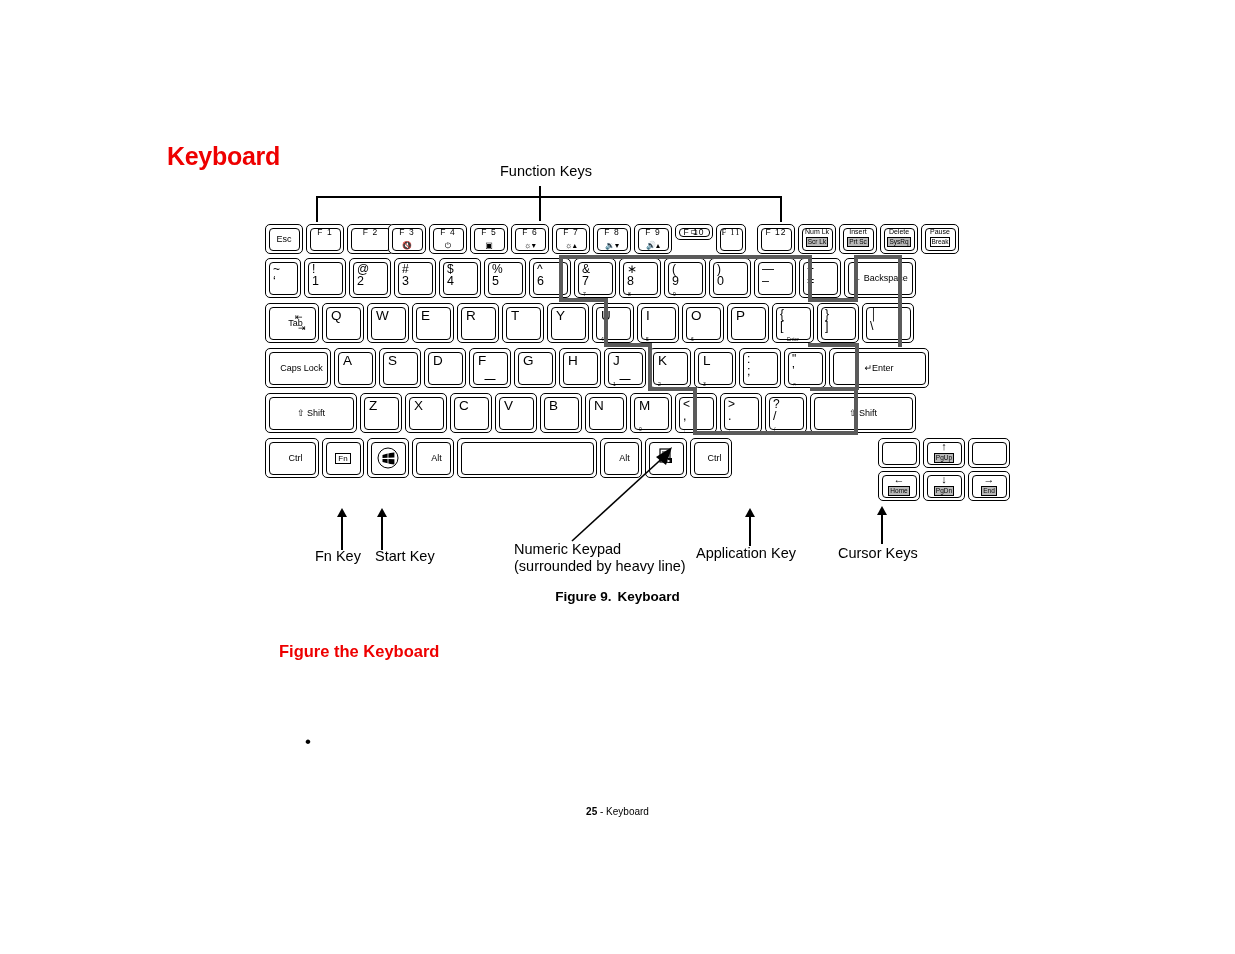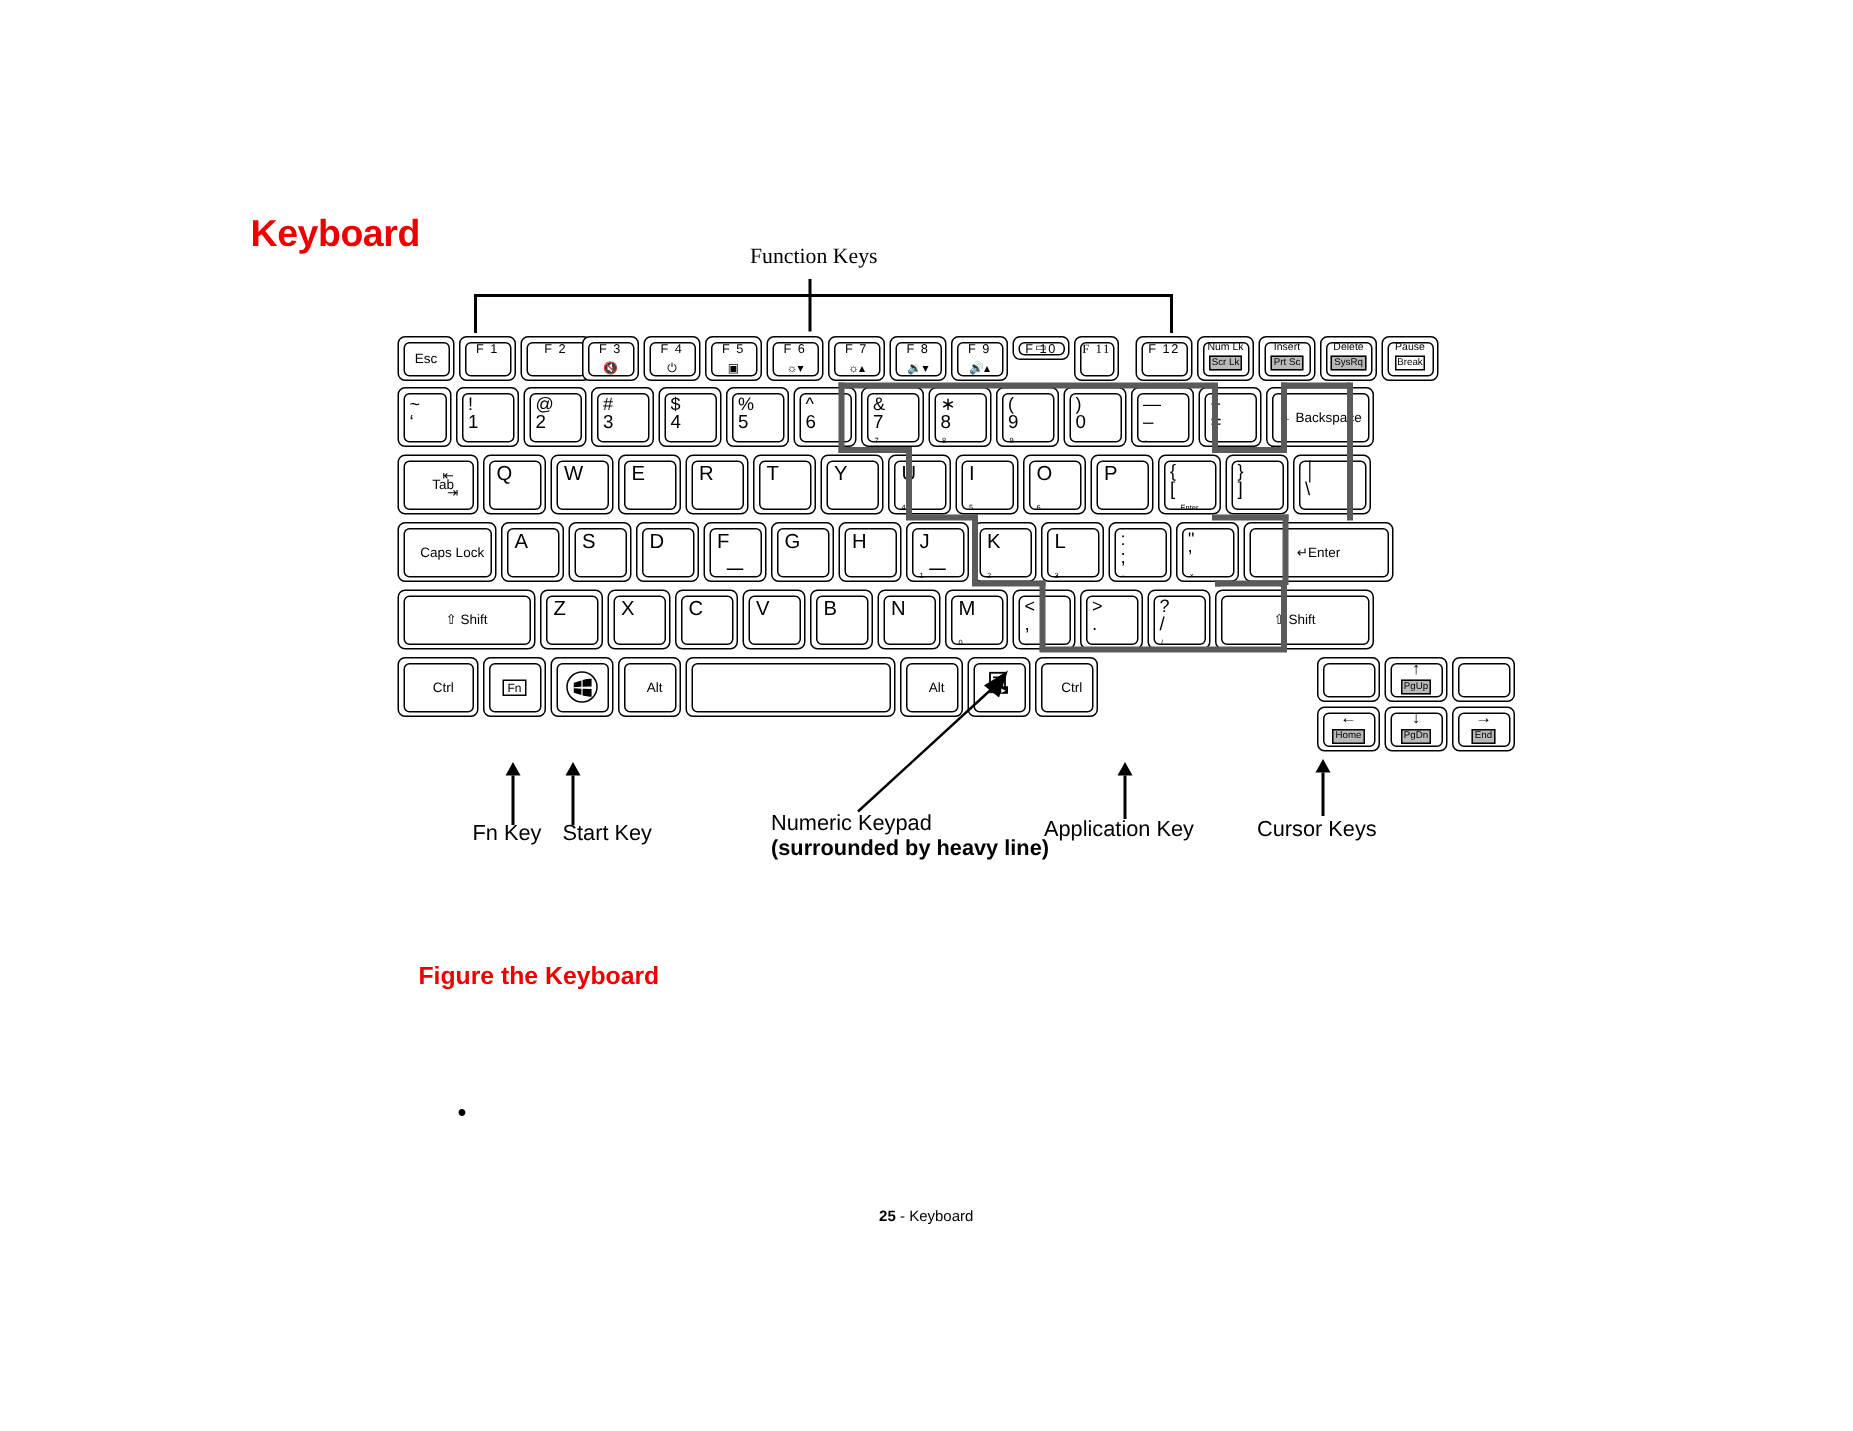--- a/index.html
+++ b/index.html
@@ -129,21 +129,21 @@
   }
   .arrowGlyph{font-size:11px;line-height:11px;}
 </style>
 </head>
 <body>
 
 <div class="page">
 
   <h1 id="page-title">Keyboard</h1>
 
-  <div class="calloutLabel" style="left:500px;top:163px;font-family:Liberation Serif, serif;">Function Keys</div>
+  <div class="calloutLabel" style="left:500px;top:163px;">Function Keys</div>
   <div class="leader vline" style="left:539px;top:186px;height:35px;"></div>
   <div class="leader hline" style="left:316px;top:196px;width:465px;"></div>
   <div class="leader vline" style="left:316px;top:196px;height:26px;"></div>
   <div class="leader vline" style="left:780px;top:196px;height:26px;"></div>
 
   <div id="keyboard">
       <div class="key fkey" style="left: 0px; top: 0px; width: 38px; height: 30px;">
         <div class="inner"></div>
         <div class="lbl">Esc</div>
       </div>
@@ -574,30 +574,33 @@
 
   <div class="leader vline" style="left:381px;top:517px;height:33px;"></div>
   <div class="arrowUp" style="left:377px;top:508px;"></div>
   <div class="calloutLabel" style="left:375px;top:548px;">Start Key</div>
 
   <svg style="position:absolute;left:560px;top:445px;width:120px;height:100px;overflow:visible;">
     <line x1="108" y1="8" x2="12" y2="96" stroke="#000" stroke-width="1.6"></line>
     <polygon points="112,2 96,12 106,20" fill="#000"></polygon>
   </svg>
   <div class="calloutLabel" style="left:514px;top:541px;">Numeric Keypad</div>
-  <div class="calloutLabel" style="left:514px;top:558px;font-weight:bold;">(surrounded by heavy line)</div>
+  <div class="calloutLabel" style="left:514px;top:558px;">(surrounded by heavy line)</div>
 
   <div class="leader vline" style="left:749px;top:517px;height:29px;"></div>
   <div class="arrowUp" style="left:745px;top:508px;"></div>
   <div class="calloutLabel" style="left:696px;top:545px;">Application Key</div>
 
   <div class="leader vline" style="left:881px;top:515px;height:29px;"></div>
   <div class="arrowUp" style="left:877px;top:506px;"></div>
   <div class="calloutLabel" style="left:838px;top:545px;">Cursor Keys</div>
 
+  <div id="figcaption">
+    <span>Figure 9.</span><span class="gap"></span><span>Keyboard</span>
+  </div>
 
   <h2 id="subhead">Figure the Keyboard</h2>
   <div id="bullet">•</div>
 
   <div id="footer">
     <b>25</b><span> - </span><span>Keyboard</span>
   </div>
 </div>
 
 </body></html>

